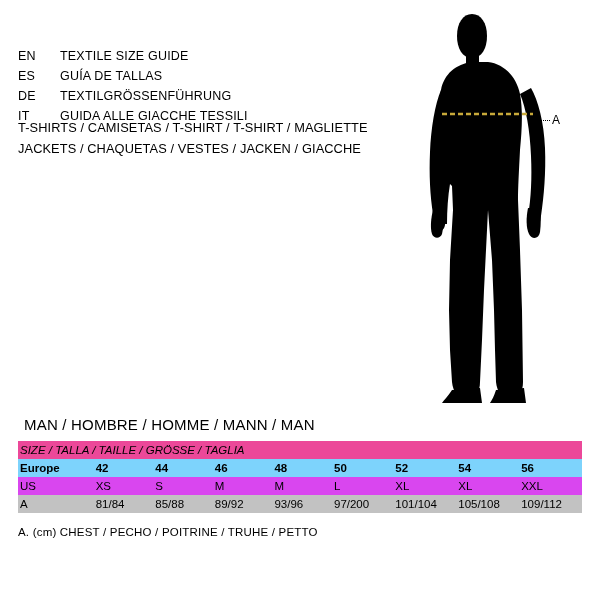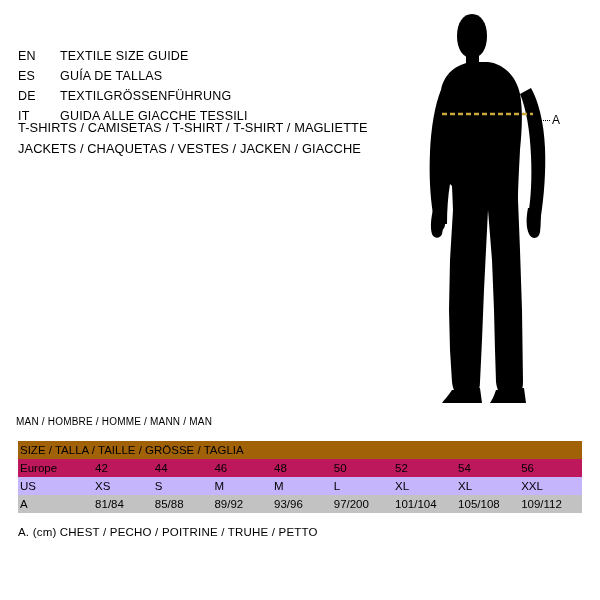--- a/index.html
+++ b/index.html
@@ -80,48 +80,50 @@
     position: absolute;
     left: 137px;
     top: 110px;
     width: 13px;
     border-top: 1.4px dotted #000;
   }
 
   
   .table-title {
     position: absolute;
-    left: 16px;
+    left: 24px;
     top: 416px;
-    font-size: 10px;
+    font-size: 15px;
     letter-spacing: 0.2px;
   }
   table.size-table {
     position: absolute;
     left: 18px;
     top: 441px;
     width: 564px;
     border-collapse: collapse;
     font-size: 11.5px;
   }
   table.size-table td {
     padding: 0;
     height: 18px;
     vertical-align: middle;
   }
   .row-head td {
-    background: #a16207;
+    background: #ec4899;
     font-size: 11.5px;
     height: 17px;
+    font-style: italic;
   }
   .row-light td {
-    background: #be185d;
+    background: #7dd3fc;
+    font-weight: bold;
   }
   .row-mid td {
-    background: #c4b5fd;
+    background: #d946ef;
   }
   .row-dark td {
     background: #c2c2c2;
   }
   .c-label {
     width: 86px;
     padding-left: 2px !important;
   }
   .c-val {
     width: 68px;

